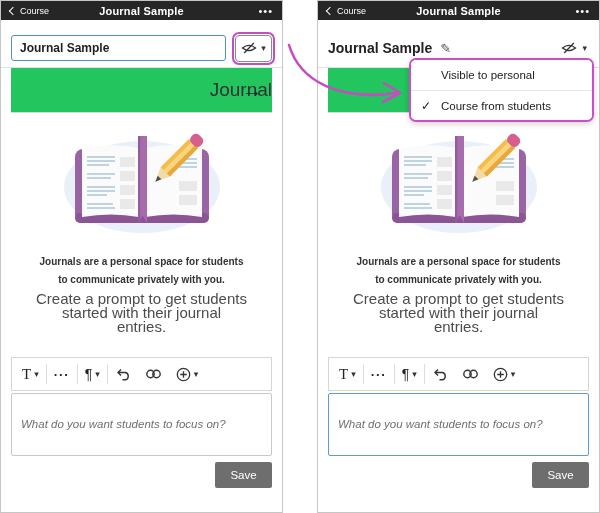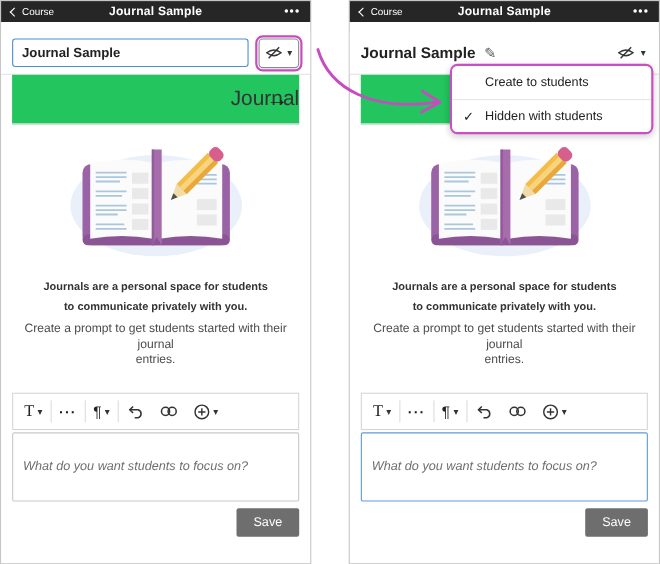--- a/index.html
+++ b/index.html
@@ -41,21 +41,21 @@
   .journal-title { font-size:19px; color:#333; }
   .journal-arrow { position:absolute; right:10px; font-size:20px; color:#222; }
 
   
   .illus { position:absolute; top:114px; left:0; right:0; height:136px;
     display:flex; align-items:center; justify-content:center; }
 
   
   .desc { position:absolute; top:252px; left:12px; right:12px; text-align:center; }
   .desc-bold { font-size:10px; font-weight:700; color:#333; line-height:18px; }
-  .desc-sub { font-size:11px; color:#4c4c4c; line-height:14px; margin-top:3px; }
+  .desc-sub { font-size:15px; color:#4c4c4c; line-height:14px; margin-top:3px; }
 
   
   .toolbar { position:absolute; top:356px; left:10px; right:10px; height:34px; background:#fff;
     border:1px solid #d6d6d6; display:flex; align-items:center; padding:0 3px; }
   .tb-btn { display:flex; align-items:center; gap:3px; padding:0 7px; height:100%; cursor:pointer;
     font-size:14px; color:#222; }
   .tb-serif { font-family:"Liberation Serif", serif; font-size:15px; }
   .tb-sep { width:1px; height:20px; background:#ddd; }
   .tb-more { font-weight:700; letter-spacing:1px; font-size:13px; }
 
@@ -223,25 +223,25 @@
     </div>
 
     <div class="journal-row">
       <span class="journal-title">Journal</span>
       <span class="journal-arrow">→</span>
     </div>
 
     <div class="vis-menu">
       <div class="vis-item">
         <span class="vis-check"></span>
-        <span>Create to students</span>
+        <span>Visible to personal</span>
       </div>
       <div class="vis-item">
         <span class="vis-check">✓</span>
-        <span>Hidden with students</span>
+        <span>Course from students</span>
       </div>
     </div>
 
     <div class="illus">
       <svg width="170" height="130" viewBox="0 0 170 128">
         <ellipse cx="85" cy="68" rx="78" ry="46" fill="#e9f0fa"></ellipse>
         <rect x="18" y="30" width="134" height="74" rx="8" fill="#9a63a5"></rect>
         <rect x="18" y="94" width="134" height="10" rx="5" fill="#8a5495"></rect>
         <path d="M25 30 Q54 23 82 29 L82 98 Q54 93 25 98 Z" fill="#fbfbfb"></path>
         <path d="M88 29 Q116 23 145 30 L145 98 Q116 93 88 98 Z" fill="#fbfbfb"></path>

